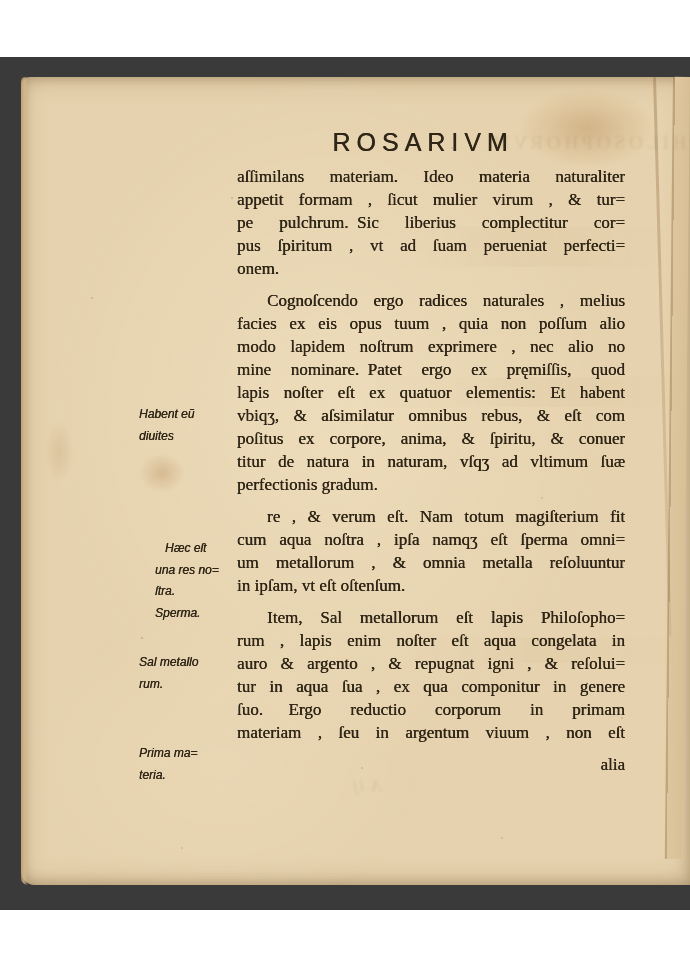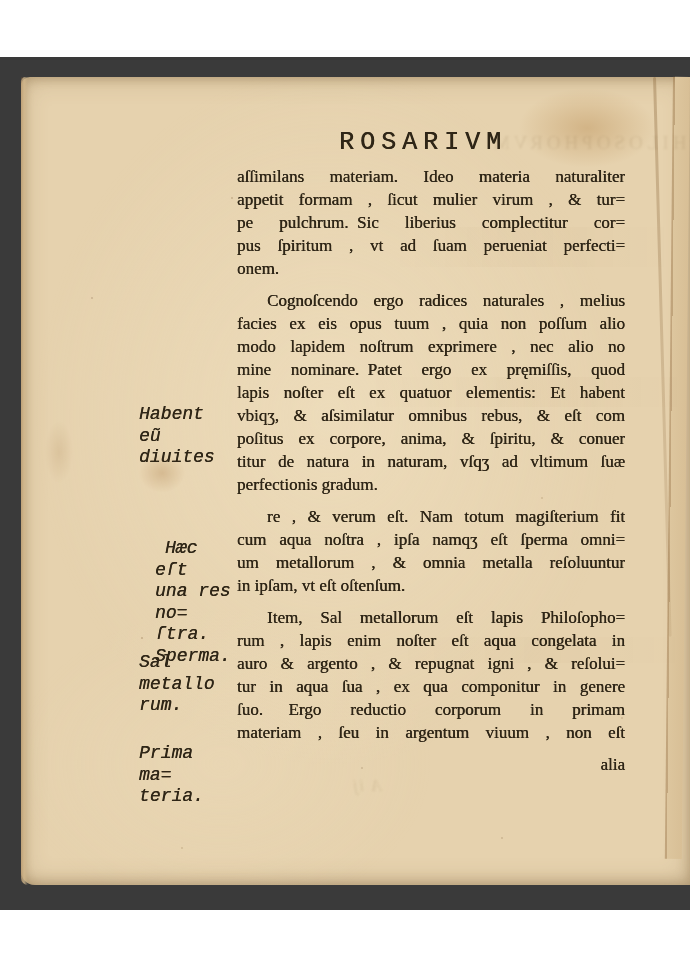--- a/index.html
+++ b/index.html
@@ -81,44 +81,44 @@
     position:absolute;left:330px;top:700px;
     transform:scaleX(-1);opacity:.12;filter:blur(1px);
     color:#6d5128;font-size:16px;font-style:italic;letter-spacing:2px;
   }
   
   .running-title{
     position:absolute;left:200px;top:51px;width:404px;margin:0;
     text-align:center;font-size:25px;font-weight:normal;
     letter-spacing:6px;color:var(--ink,#2f2617);
     text-shadow:.4px 0 0 currentColor;
-    font-family:Liberation Mono, monospace;
+    font-family:Liberation Sans, sans-serif;
   }
   
   .text-block{
     position:absolute;left:200px;top:88px;width:404px;
     color:var(--ink,#2f2617);font-size:17px;line-height:23px;
     text-shadow:.35px 0 0 currentColor;
     font-family:"Liberation Serif", "DejaVu Serif", serif;
   }
   .para{margin:0 0 9px 16px;}
   .text-line{
     text-align:justify;text-align-last:justify;
     height:23px;overflow:hidden;white-space:pre-wrap;
   }
   .text-line.no-stretch{text-align-last:left;}
   .para.indent .text-line:first-child{text-indent:30px;}
   .catchword-line{text-align:right;height:23px;}
   
   .margin-notes{position:absolute;left:118px;top:0;width:80px;height:100%;}
   .margin-note{
     position:absolute;left:0;width:80px;
-    font-style:italic;font-size:18px;line-height:21.5px;
+    font-style:italic;font-size:12px;line-height:21.5px;
     color:var(--ink,#32281a);text-shadow:.3px 0 0 currentColor;
-    font-family:Liberation Mono, monospace;
+    font-family:Liberation Sans, sans-serif;
   }
   .mn-0{top:327px;}
   .mn-1{top:461px;margin-left:16px;}
   .mn-2{top:575px;}
   .mn-3{top:666px;}
   .mn-1 .mn-line:first-child{text-indent:10px;}
 </style>
 </head>
 <body>
 

